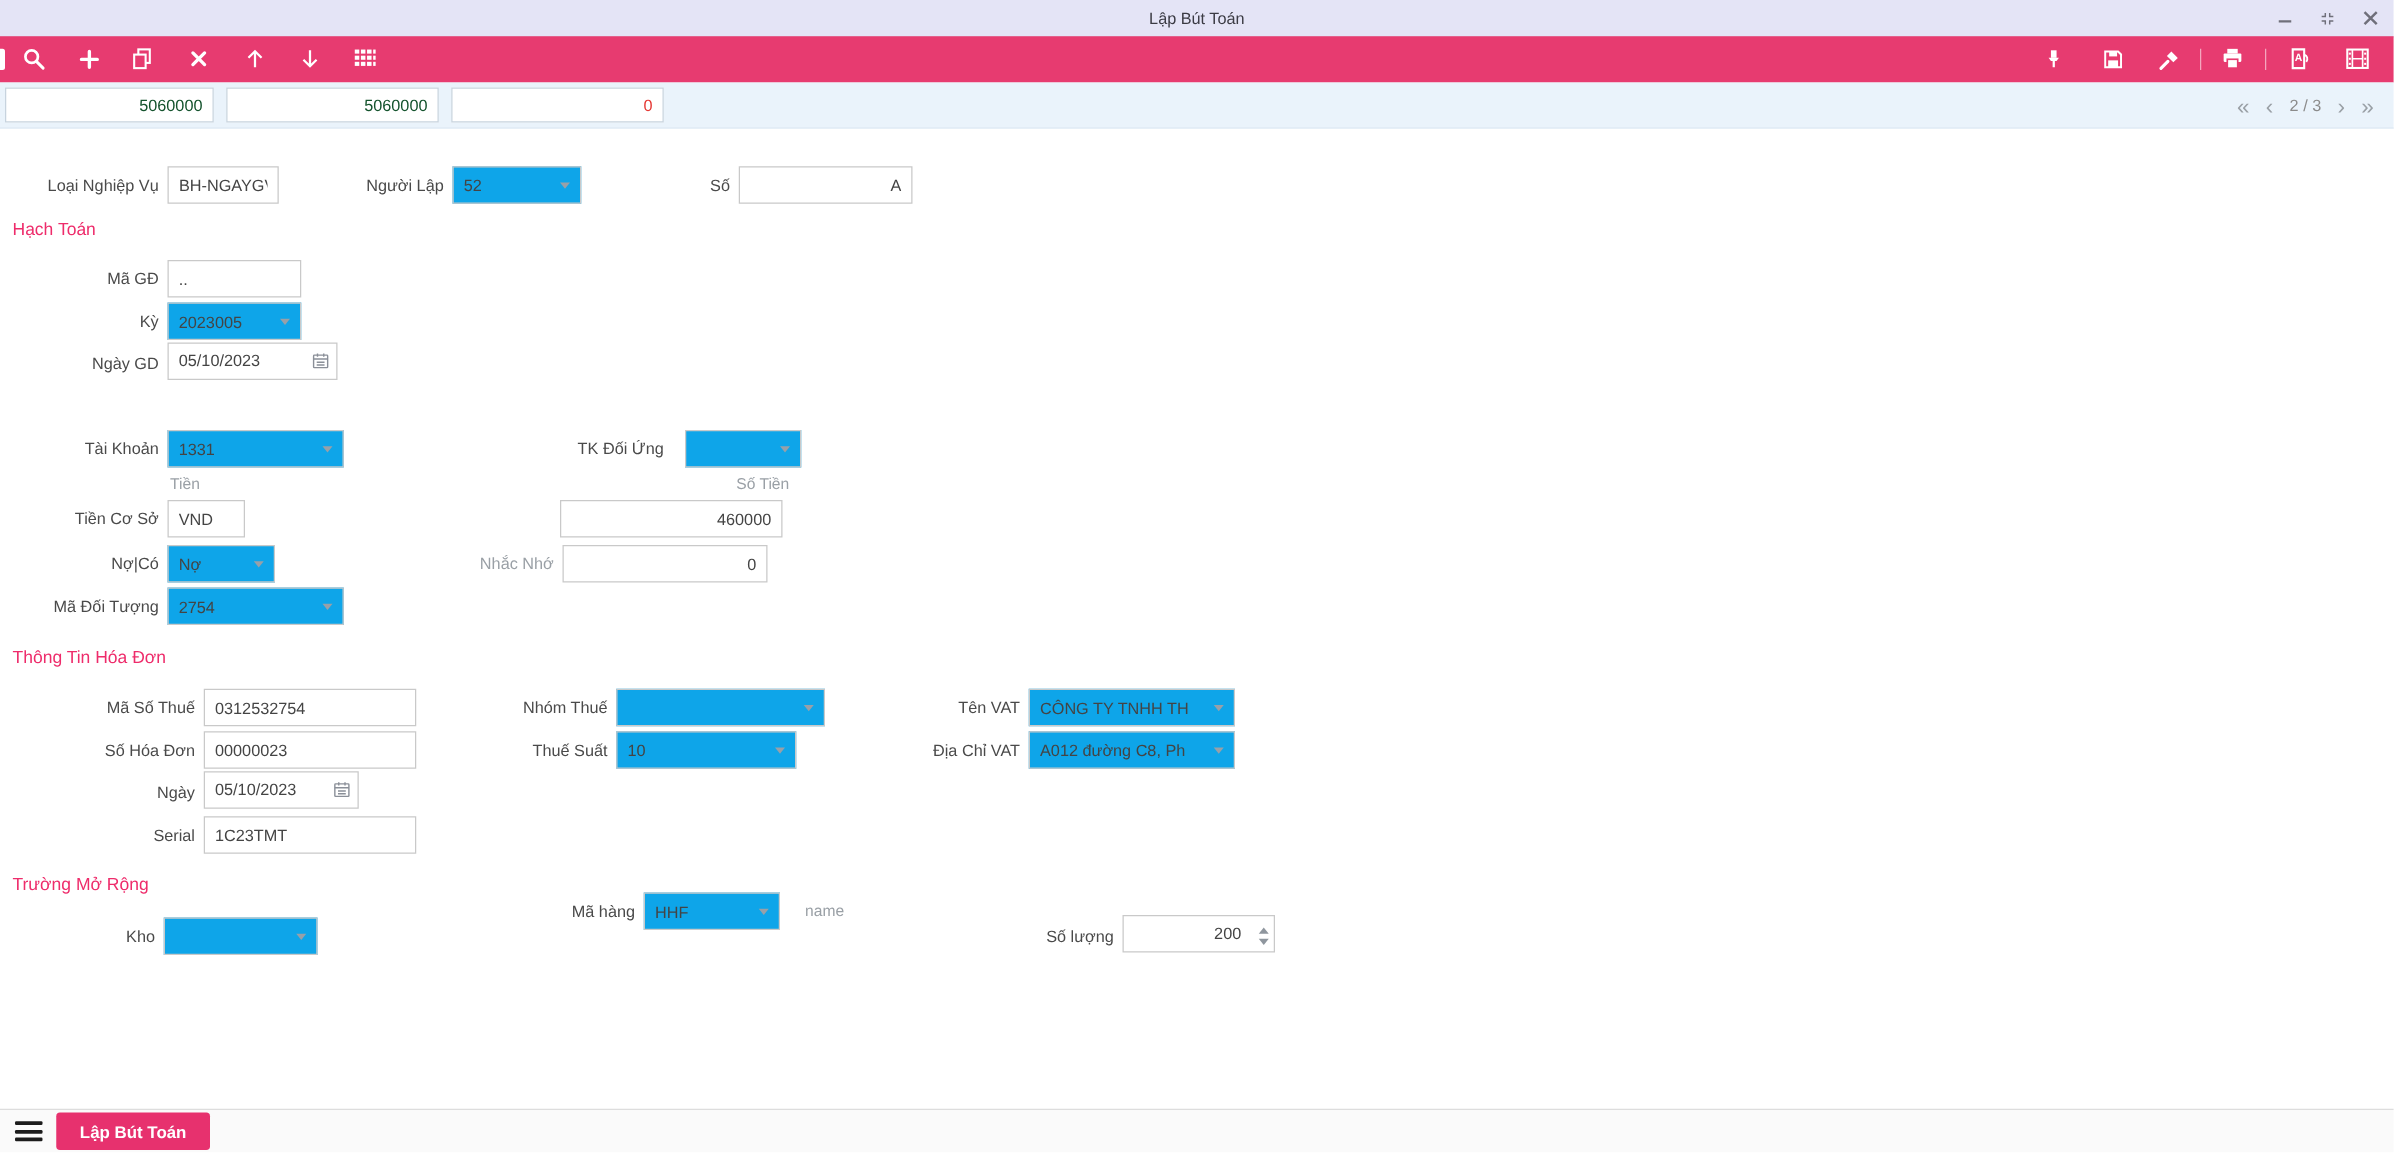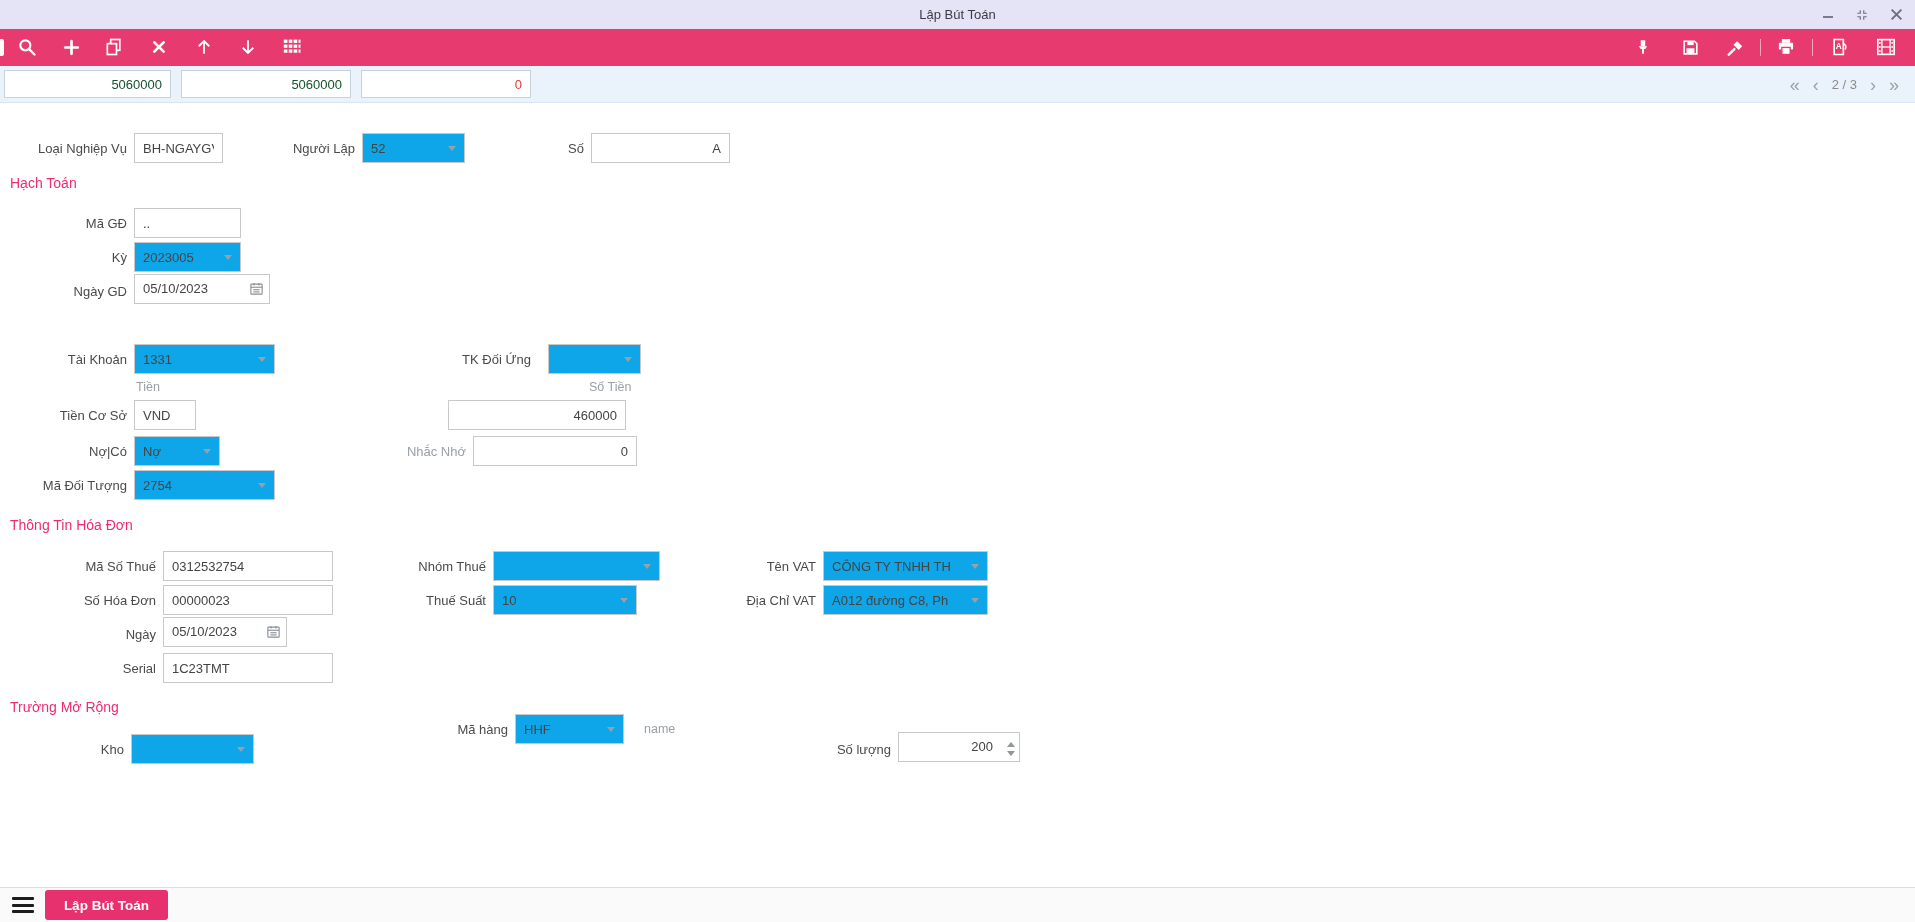--- a/index.html
+++ b/index.html
@@ -279,21 +279,21 @@
     <input class="inp right" value="460000" style="">
   </div>
 
   <div class="fg" style="left:134px;top:333px;width:86px;">
     <span class="lbl">Nợ|Có</span>
     <div class="sel">
       <span class="val">Nợ</span>
       <span class="caret"></span>
     </div>
   </div>
-  <div class="fg" style="left:473px;top:333px;width:164px;">
+  <div class="fg" style="left:450px;top:333px;width:164px;">
     <span class="lbl grey">Nhắc Nhớ</span>
     <input class="inp right" value="0" style="">
   </div>
 
   <div class="fg" style="left:134px;top:367px;width:141px;">
     <span class="lbl">Mã Đối Tượng</span>
     <div class="sel">
       <span class="val">2754</span>
       <span class="caret"></span>
     </div>

